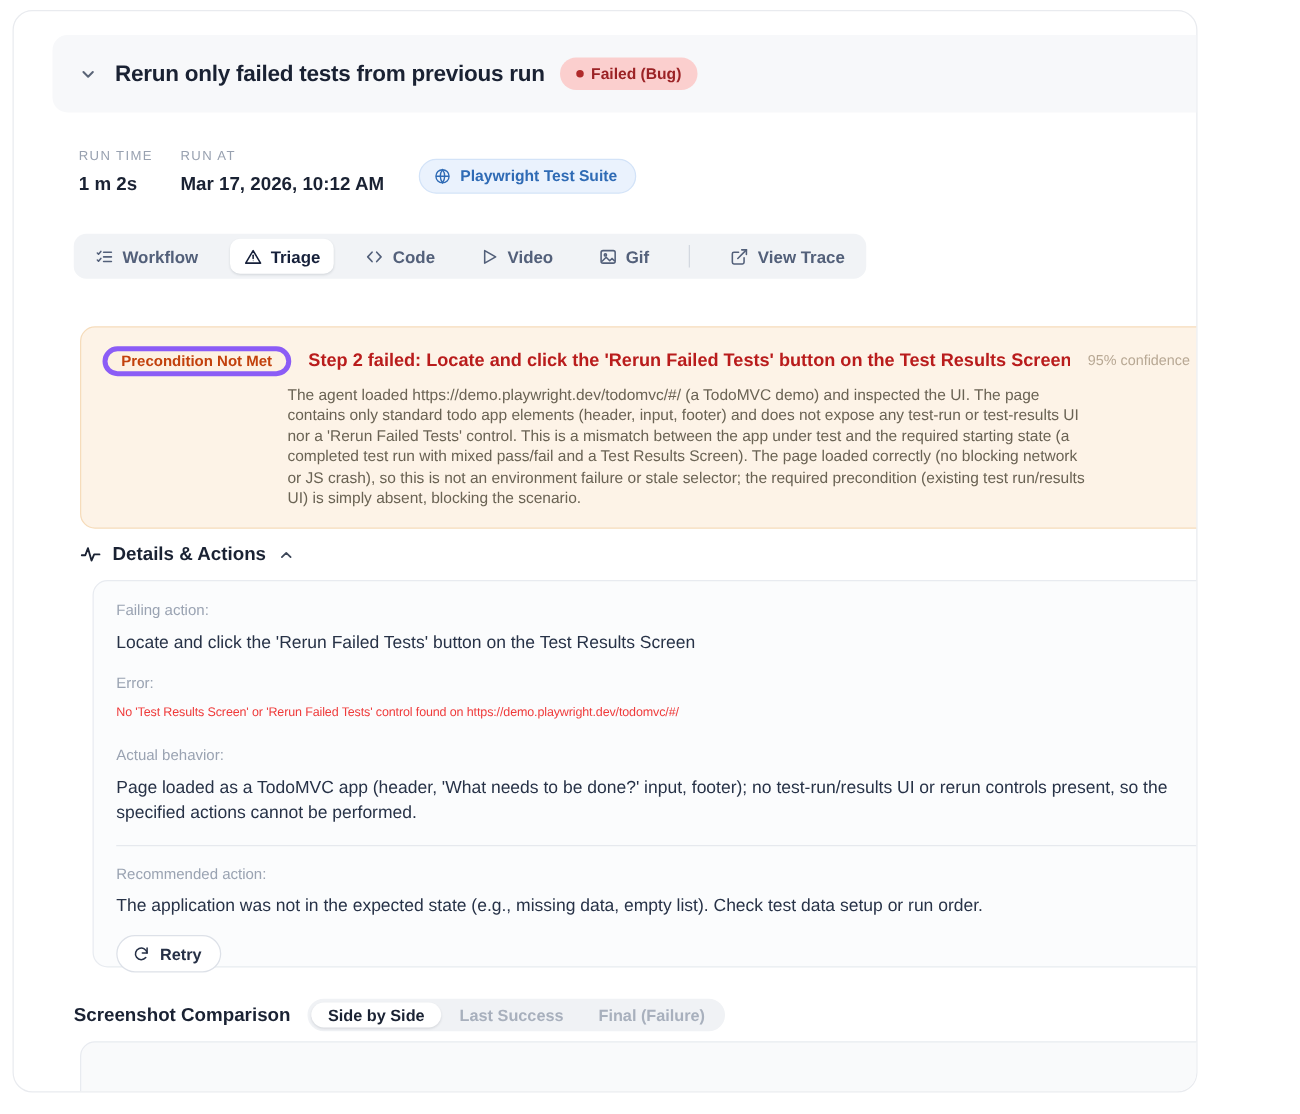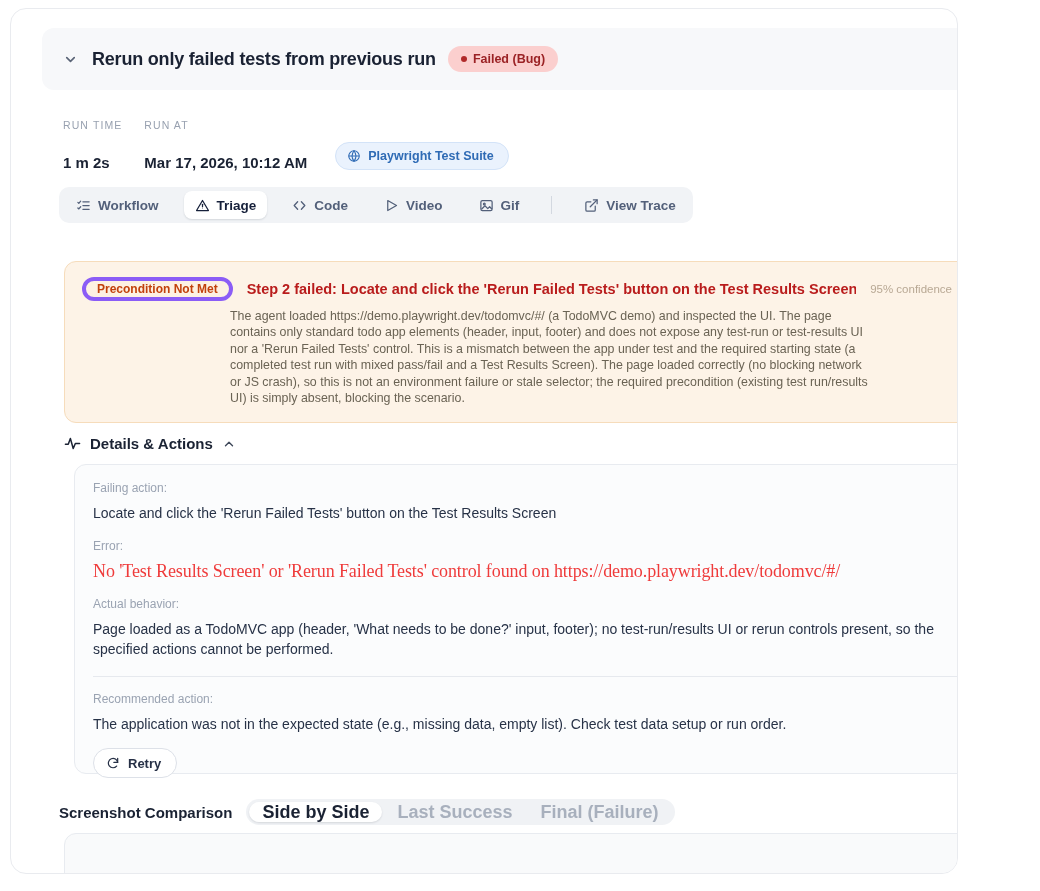--- a/index.html
+++ b/index.html
@@ -82,21 +82,21 @@
 
   
   .meta-row {
     position: absolute;
     left: 52px;
     top: 110px;
     display: flex;
     align-items: flex-end;
     gap: 22px;
   }
-  .meta-block { display: flex; flex-direction: column; gap: 23px; }
+  .meta-block { display: flex; flex-direction: column; gap: 8px; }
   .meta-label {
     font-size: 10.5px;
     letter-spacing: 1.1px;
     color: #98a1b0;
     font-weight: normal;
     text-transform: uppercase;
   }
   .meta-value {
     font-size: 15px;
     font-weight: bold;
@@ -256,22 +256,22 @@
     font-size: 12px;
     color: #9aa3b2;
     margin-bottom: 8px;
   }
   .field-value {
     font-size: 14px;
     color: #273247;
     line-height: 20px;
   }
   .field-value.mono {
-    font-family: Liberation Serif, serif;
-    font-size: 18px;
+    font-family: Liberation Sans, sans-serif;
+    font-size: 10px;
     color: #ef3b3b;
     letter-spacing: -0.1px;
   }
   .field-gap { height: 16px; }
   .divider {
     height: 1px;
     background: #e6e9ee;
     margin: 17px 0 15px 0;
   }
   .retry-btn {
@@ -314,21 +314,21 @@
     border-radius: 13px;
     padding: 3px;
     gap: 2px;
   }
   .segment {
     display: inline-flex;
     align-items: center;
     height: 20px;
     padding: 0 13px;
     border-radius: 11px;
-    font-size: 18px;
+    font-size: 13px;
     color: #a8b0bd;
     font-weight: bold;
     white-space: nowrap;
   }
   .segment.active {
     background: #ffffff;
     color: #1a2233;
     box-shadow: 0 1px 2px rgba(18,28,45,0.12);
   }
 

